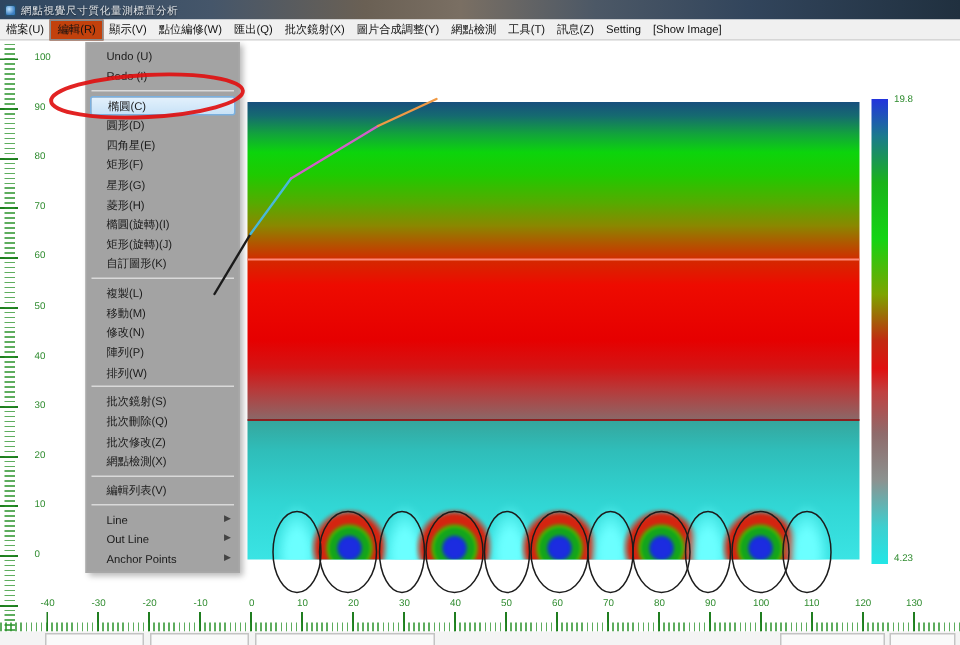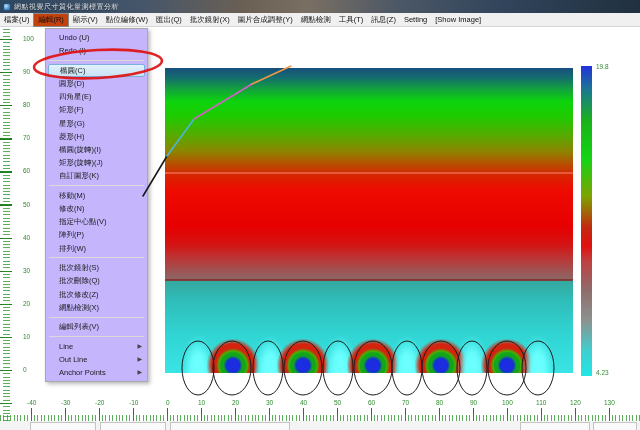--- a/index.html
+++ b/index.html
@@ -54,21 +54,21 @@
     background:radial-gradient(ellipse at center, #6bffff 0 30%, rgba(107,255,255,0) 72%); }
 
   
   .colorbar { position:absolute; left:581px; top:66px; width:11px; height:310px;
     background:linear-gradient(to bottom,
       #2233dd 0%, #1a7a8d 8%, #1ab31a 18%, #13d413 30%, #7da400 42%, #c22a10 52%,
       #e01010 58%, #c04040 63%, #8f6b6b 72%, #8c9290 82%, #3ecfcf 92%, #22e6e6 100%); }
   .cb-label { position:absolute; left:596px; font-size:6.5px; color:#2e8b2e; line-height:8px; }
 
   
-  .dropdown { position:absolute; left:45px; top:28px; width:103px; background:#c4b5fd;
+  .dropdown { position:absolute; left:57px; top:28px; width:103px; background:#a3a3a3;
     border:1px solid #a8a8a8; box-shadow:2px 2px 4px rgba(0,0,0,.28); padding:2px 0; z-index:5;
     font-size:7.5px; color:#1a1a1a; }
   .dm-item { height:13.2px; line-height:13.2px; padding-left:13px; white-space:nowrap;
     position:relative; cursor:default; }
   .dm-item .arrow { position:absolute; right:5px; top:0; font-size:6px; color:#444; }
   .dm-item.hl { background:linear-gradient(#e3f1fc,#c8e2f7); border:1px solid #7ab0e0;
     border-radius:2px; margin:0 2px; padding-left:11px; height:13.2px; line-height:11.2px; }
   .dm-sep { height:1px; background:#d9d9d9; margin:2.7px 3px; }
 
   
@@ -160,23 +160,23 @@
   <div class="dm-item hl">橢圓(C)</div>
   <div class="dm-item">圓形(D)</div>
   <div class="dm-item">四角星(E)</div>
   <div class="dm-item">矩形(F)</div>
   <div class="dm-item">星形(G)</div>
   <div class="dm-item">菱形(H)</div>
   <div class="dm-item">橢圓(旋轉)(I)</div>
   <div class="dm-item">矩形(旋轉)(J)</div>
   <div class="dm-item">自訂圖形(K)</div>
   <div class="dm-sep"></div>
+  <div class="dm-item">複製(L)</div>
   <div class="dm-item">移動(M)</div>
   <div class="dm-item">修改(N)</div>
-  <div class="dm-item">指定中心點(V)</div>
   <div class="dm-item">陣列(P)</div>
   <div class="dm-item">排列(W)</div>
   <div class="dm-sep"></div>
   <div class="dm-item">批次鏡射(S)</div>
   <div class="dm-item">批次刪除(Q)</div>
   <div class="dm-item">批次修改(Z)</div>
   <div class="dm-item">網點檢測(X)</div>
   <div class="dm-sep"></div>
   <div class="dm-item">編輯列表(V)</div>
   <div class="dm-sep"></div>

